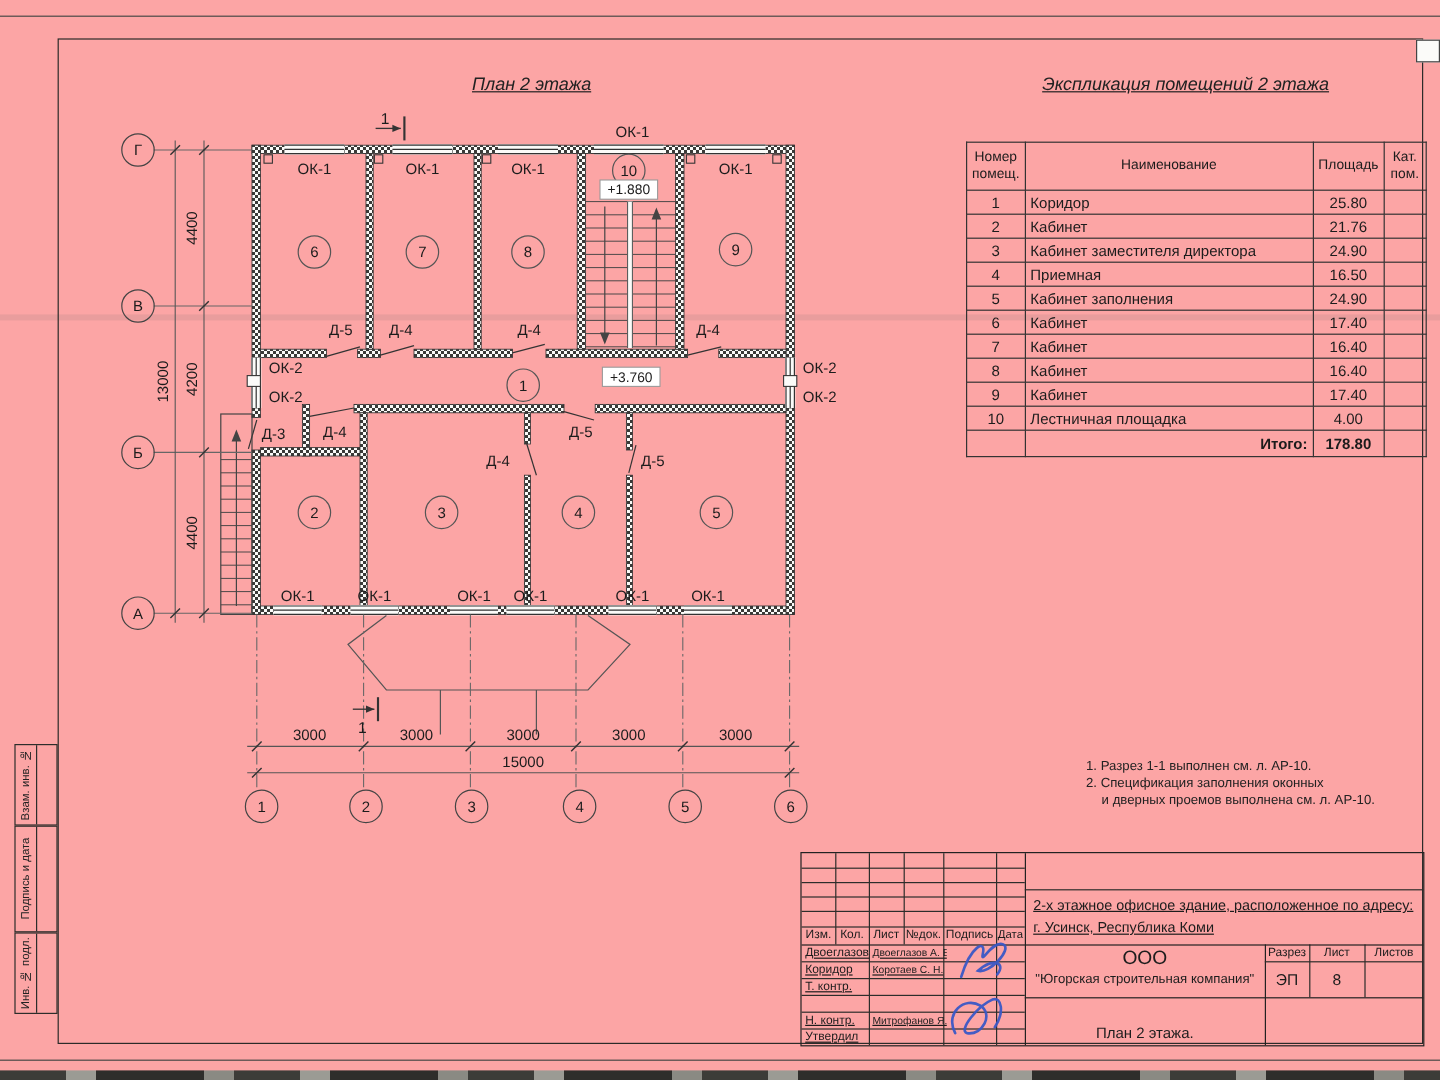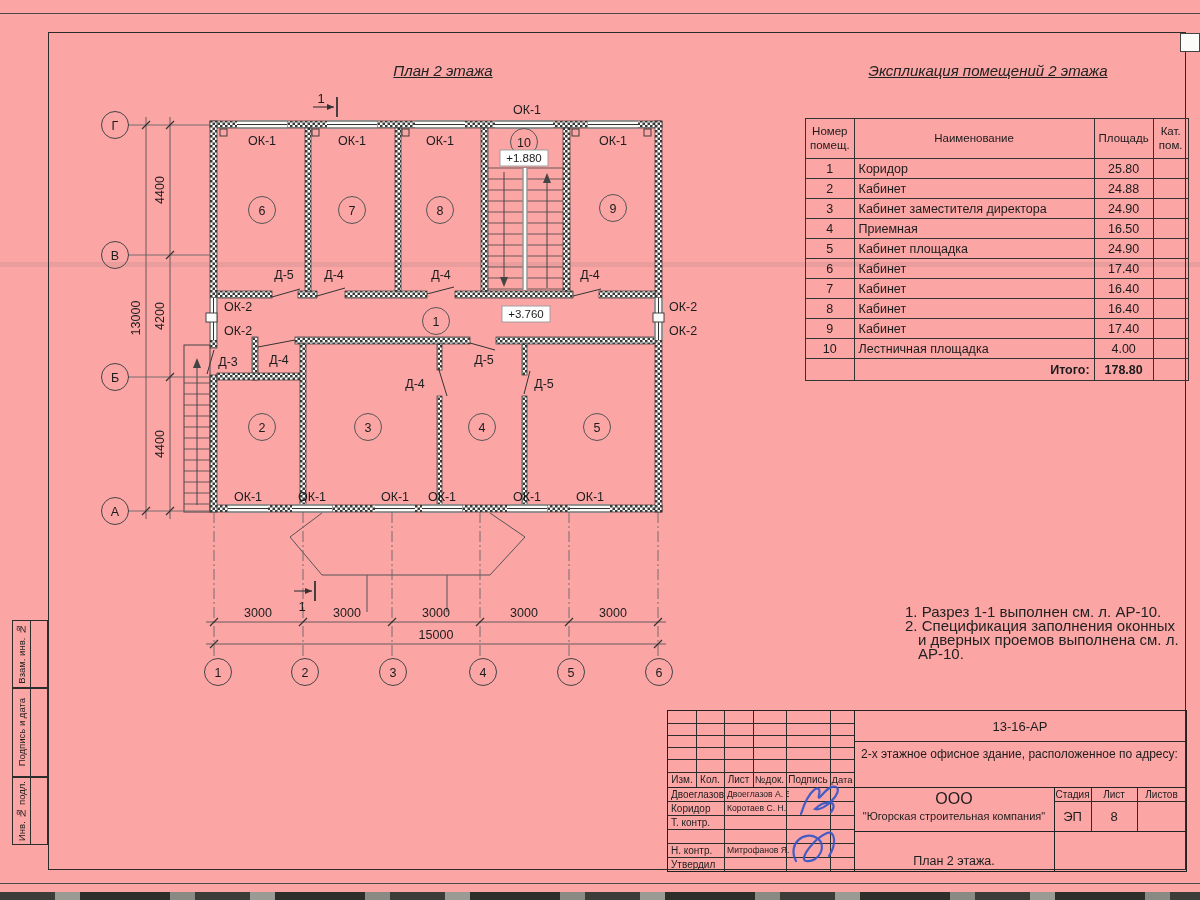--- a/index.html
+++ b/index.html
@@ -20,31 +20,31 @@
   .exp-wrap{position:absolute;left:805px;top:118px;}
   table.exp{border-collapse:collapse;table-layout:fixed;border:1.8px solid #222;}
   table.exp th,table.exp td{border:1px solid #333;padding:0 4px;overflow:hidden;
     font-size:12.5px;color:#1c1c1c;box-sizing:border-box;}
   table.exp th{font-weight:normal;font-size:11.5px;text-align:center;height:40px;line-height:1.15;}
   table.exp td{height:20px;}
   td.c{text-align:center;} td.l{text-align:left;padding-left:7px;} td.r{text-align:right;padding-right:10px;}
   tr.total td{height:22px;font-weight:bold;}
 
   
-  .notes{position:absolute;left:905px;top:605px;font-size:15px;line-height:14px;color:#222;}
+  .notes{position:absolute;left:905px;top:632px;font-size:11px;line-height:14px;color:#222;}
   .notes .ind{padding-left:13px;}
 
   
   .tb{position:absolute;left:667px;top:710px;width:518px;height:160px;border:1.6px solid #222;
       box-sizing:content-box;background:transparent;font-size:10px;}
   .tb .vl{position:absolute;width:1px;background:#2d2d2b;}
   .tb .hl2{position:absolute;height:1px;background:#2d2d2b;}
   .tb .cell{position:absolute;display:flex;align-items:center;justify-content:center;
     overflow:hidden;white-space:nowrap;color:#1d1d1d;}
-  .tb .cl{justify-content:flex-start;padding-left:3px;}
+  .tb .cl{justify-content:flex-start;padding-left:3px;text-decoration:underline;}
   .sig-svg{position:absolute;left:0;top:0;}
 
   
   .strip{position:absolute;left:12px;top:620px;width:36px;height:225px;}
   .strip .vcell{position:absolute;left:0;width:36px;border:1px solid #2d2d2b;box-sizing:border-box;display:flex;}
   .strip .half{width:17px;display:flex;align-items:center;justify-content:center;border-right:1px solid #2d2d2b;}
   .strip .half2{flex:1;}
   .strip span{writing-mode:vertical-rl;transform:rotate(180deg);font-size:9.5px;white-space:nowrap;color:#222;}
 
   svg.plan{position:absolute;left:0;top:0;pointer-events:none;}
@@ -328,38 +328,38 @@
       <tbody>
         <tr>
             <td class="c">1</td>
             <td class="l">Коридор</td>
             <td class="c">25.80</td>
             <td></td>
           </tr>
         <tr>
             <td class="c">2</td>
             <td class="l">Кабинет</td>
-            <td class="c">24.88</td>
+            <td class="c">21.76</td>
             <td></td>
           </tr>
         <tr>
             <td class="c">3</td>
             <td class="l">Кабинет заместителя директора</td>
             <td class="c">24.90</td>
             <td></td>
           </tr>
         <tr>
             <td class="c">4</td>
             <td class="l">Приемная</td>
             <td class="c">16.50</td>
             <td></td>
           </tr>
         <tr>
             <td class="c">5</td>
-            <td class="l">Кабинет площадка</td>
+            <td class="l">Кабинет заполнения</td>
             <td class="c">24.90</td>
             <td></td>
           </tr>
         <tr>
             <td class="c">6</td>
             <td class="l">Кабинет</td>
             <td class="c">17.40</td>
             <td></td>
           </tr>
         <tr>
@@ -440,25 +440,25 @@
     <div class="cell cl" style="left:56px;top:76px;width:62px;height:14px;font-size:8.6px;">Двоеглазов А. В.</div>
     <div class="cell cl" style="left:0;top:90px;width:56px;height:14px;">Коридор</div>
     <div class="cell cl" style="left:56px;top:90px;width:62px;height:14px;font-size:8.6px;">Коротаев С. Н.</div>
     <div class="cell cl" style="left:0;top:104px;width:56px;height:14px;">Т. контр.</div>
     <div class="cell cl" style="left:56px;top:104px;width:62px;height:14px;font-size:8.6px;"></div>
     <div class="cell cl" style="left:0;top:118px;width:56px;height:14px;"></div>
     <div class="cell cl" style="left:0;top:132px;width:56px;height:14px;">Н. контр.</div>
     <div class="cell cl" style="left:56px;top:132px;width:62px;height:14px;font-size:8.6px;">Митрофанов Я. А.</div>
     <div class="cell cl" style="left:0;top:146px;width:56px;height:14px;">Утвердил</div>
 
-    <div class="cell" style="left:186px;top:0;width:332px;height:30px;font-size:13px;">13-16-АР</div>
     <div class="cell cl" style="left:190px;top:33px;width:326px;height:20px;font-size:12px;">2-х этажное офисное здание, расположенное по адресу:</div>
+    <div class="cell cl" style="left:190px;top:52px;width:326px;height:20px;font-size:12px;">г. Усинск, Республика Коми</div>
     <div class="cell" style="left:186px;top:79px;width:200px;height:18px;font-size:16px;">ООО</div>
     <div class="cell" style="left:186px;top:96px;width:200px;height:18px;font-size:11px;">"Югорская строительная компания"</div>
-    <div class="cell" style="left:386px;top:77px;width:37px;height:13px;font-size:10px;">Стадия</div>
+    <div class="cell" style="left:386px;top:77px;width:37px;height:13px;font-size:10px;">Разрез</div>
     <div class="cell" style="left:423px;top:77px;width:46px;height:13px;font-size:10px;">Лист</div>
     <div class="cell" style="left:469px;top:77px;width:49px;height:13px;font-size:10px;">Листов</div>
     <div class="cell" style="left:386px;top:92px;width:37px;height:26px;font-size:13px;">ЭП</div>
     <div class="cell" style="left:423px;top:92px;width:46px;height:26px;font-size:13px;">8</div>
     <div class="cell" style="left:186px;top:132px;width:200px;height:36px;font-size:12.5px;">План 2 этажа.</div>
 
     <svg class="sig-svg" width="518" height="160">
       <path d="M133,103 C141,77 154,71 151,84 C149,94 159,72 168,76 C176,80 156,101 147,98 C159,87 171,91 163,101" fill="none" stroke="#3a57c5" stroke-width="2.2" stroke-linecap="round" opacity="0.95"></path>
       <path d="M128,150 C119,133 136,119 149,127 C160,134 151,152 138,150 C130,148 147,127 159,122 C167,119 169,133 161,145" fill="none" stroke="#3a57c5" stroke-width="2.2" stroke-linecap="round" opacity="0.95"></path>
     </svg>

